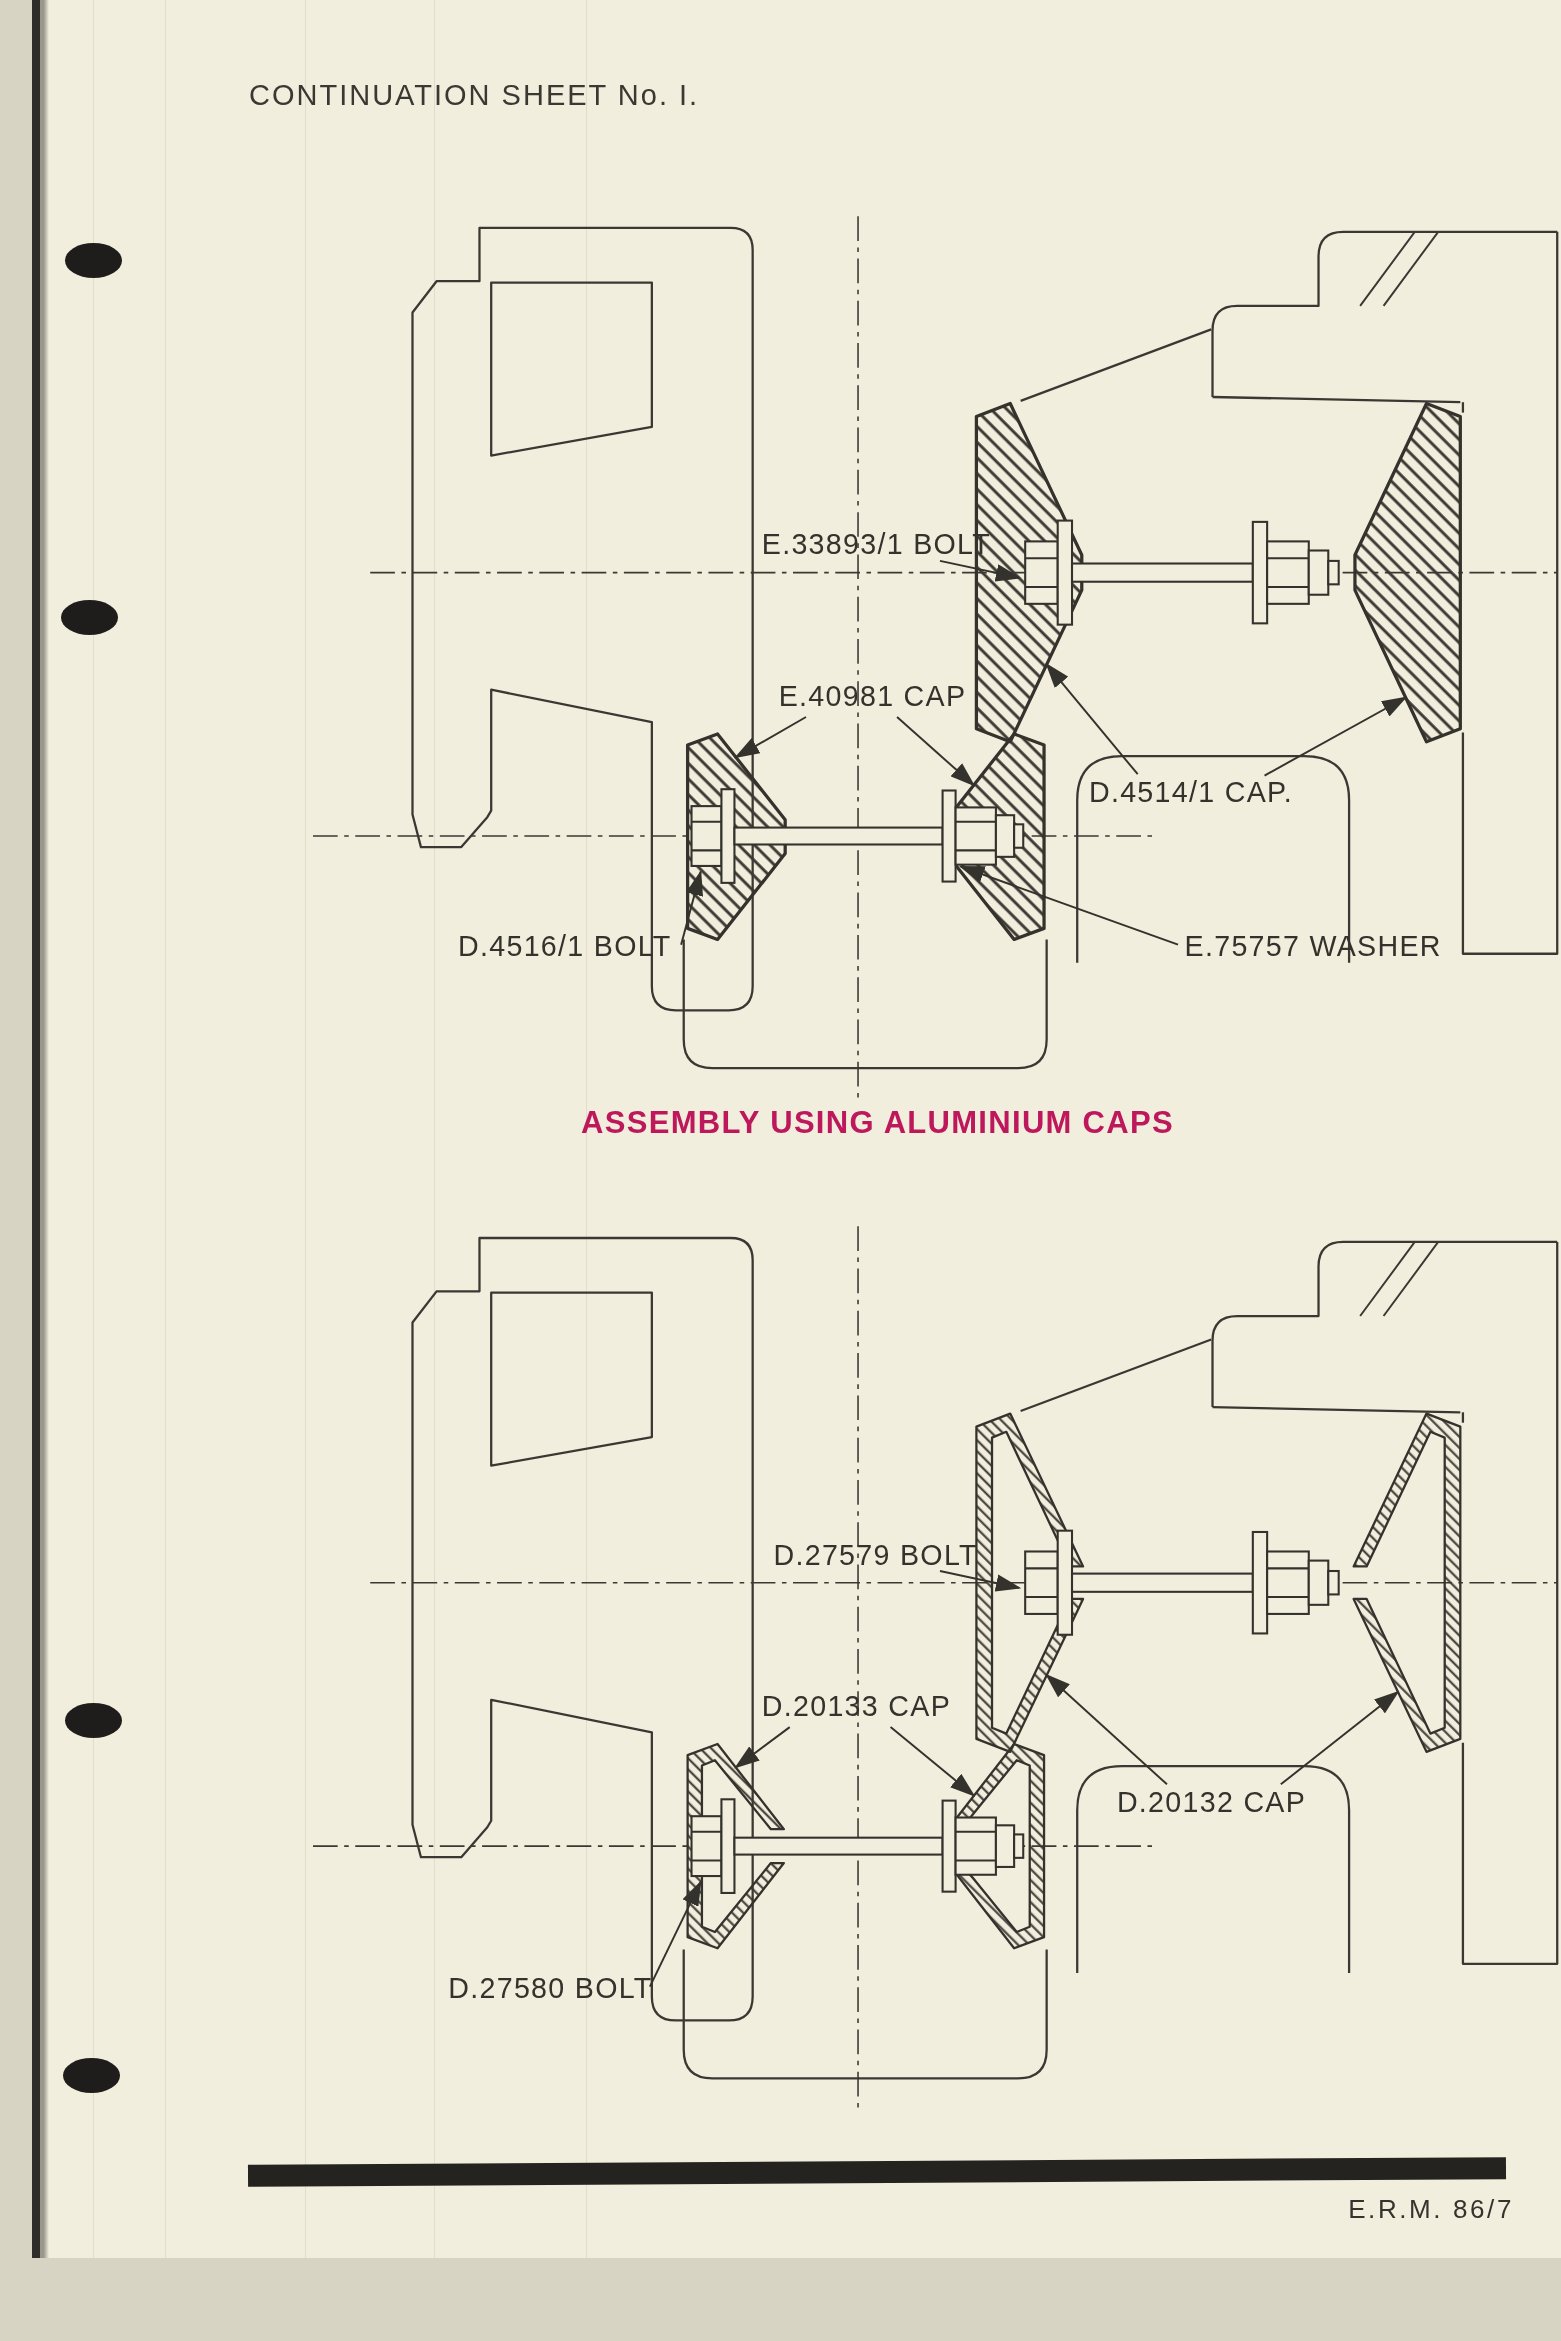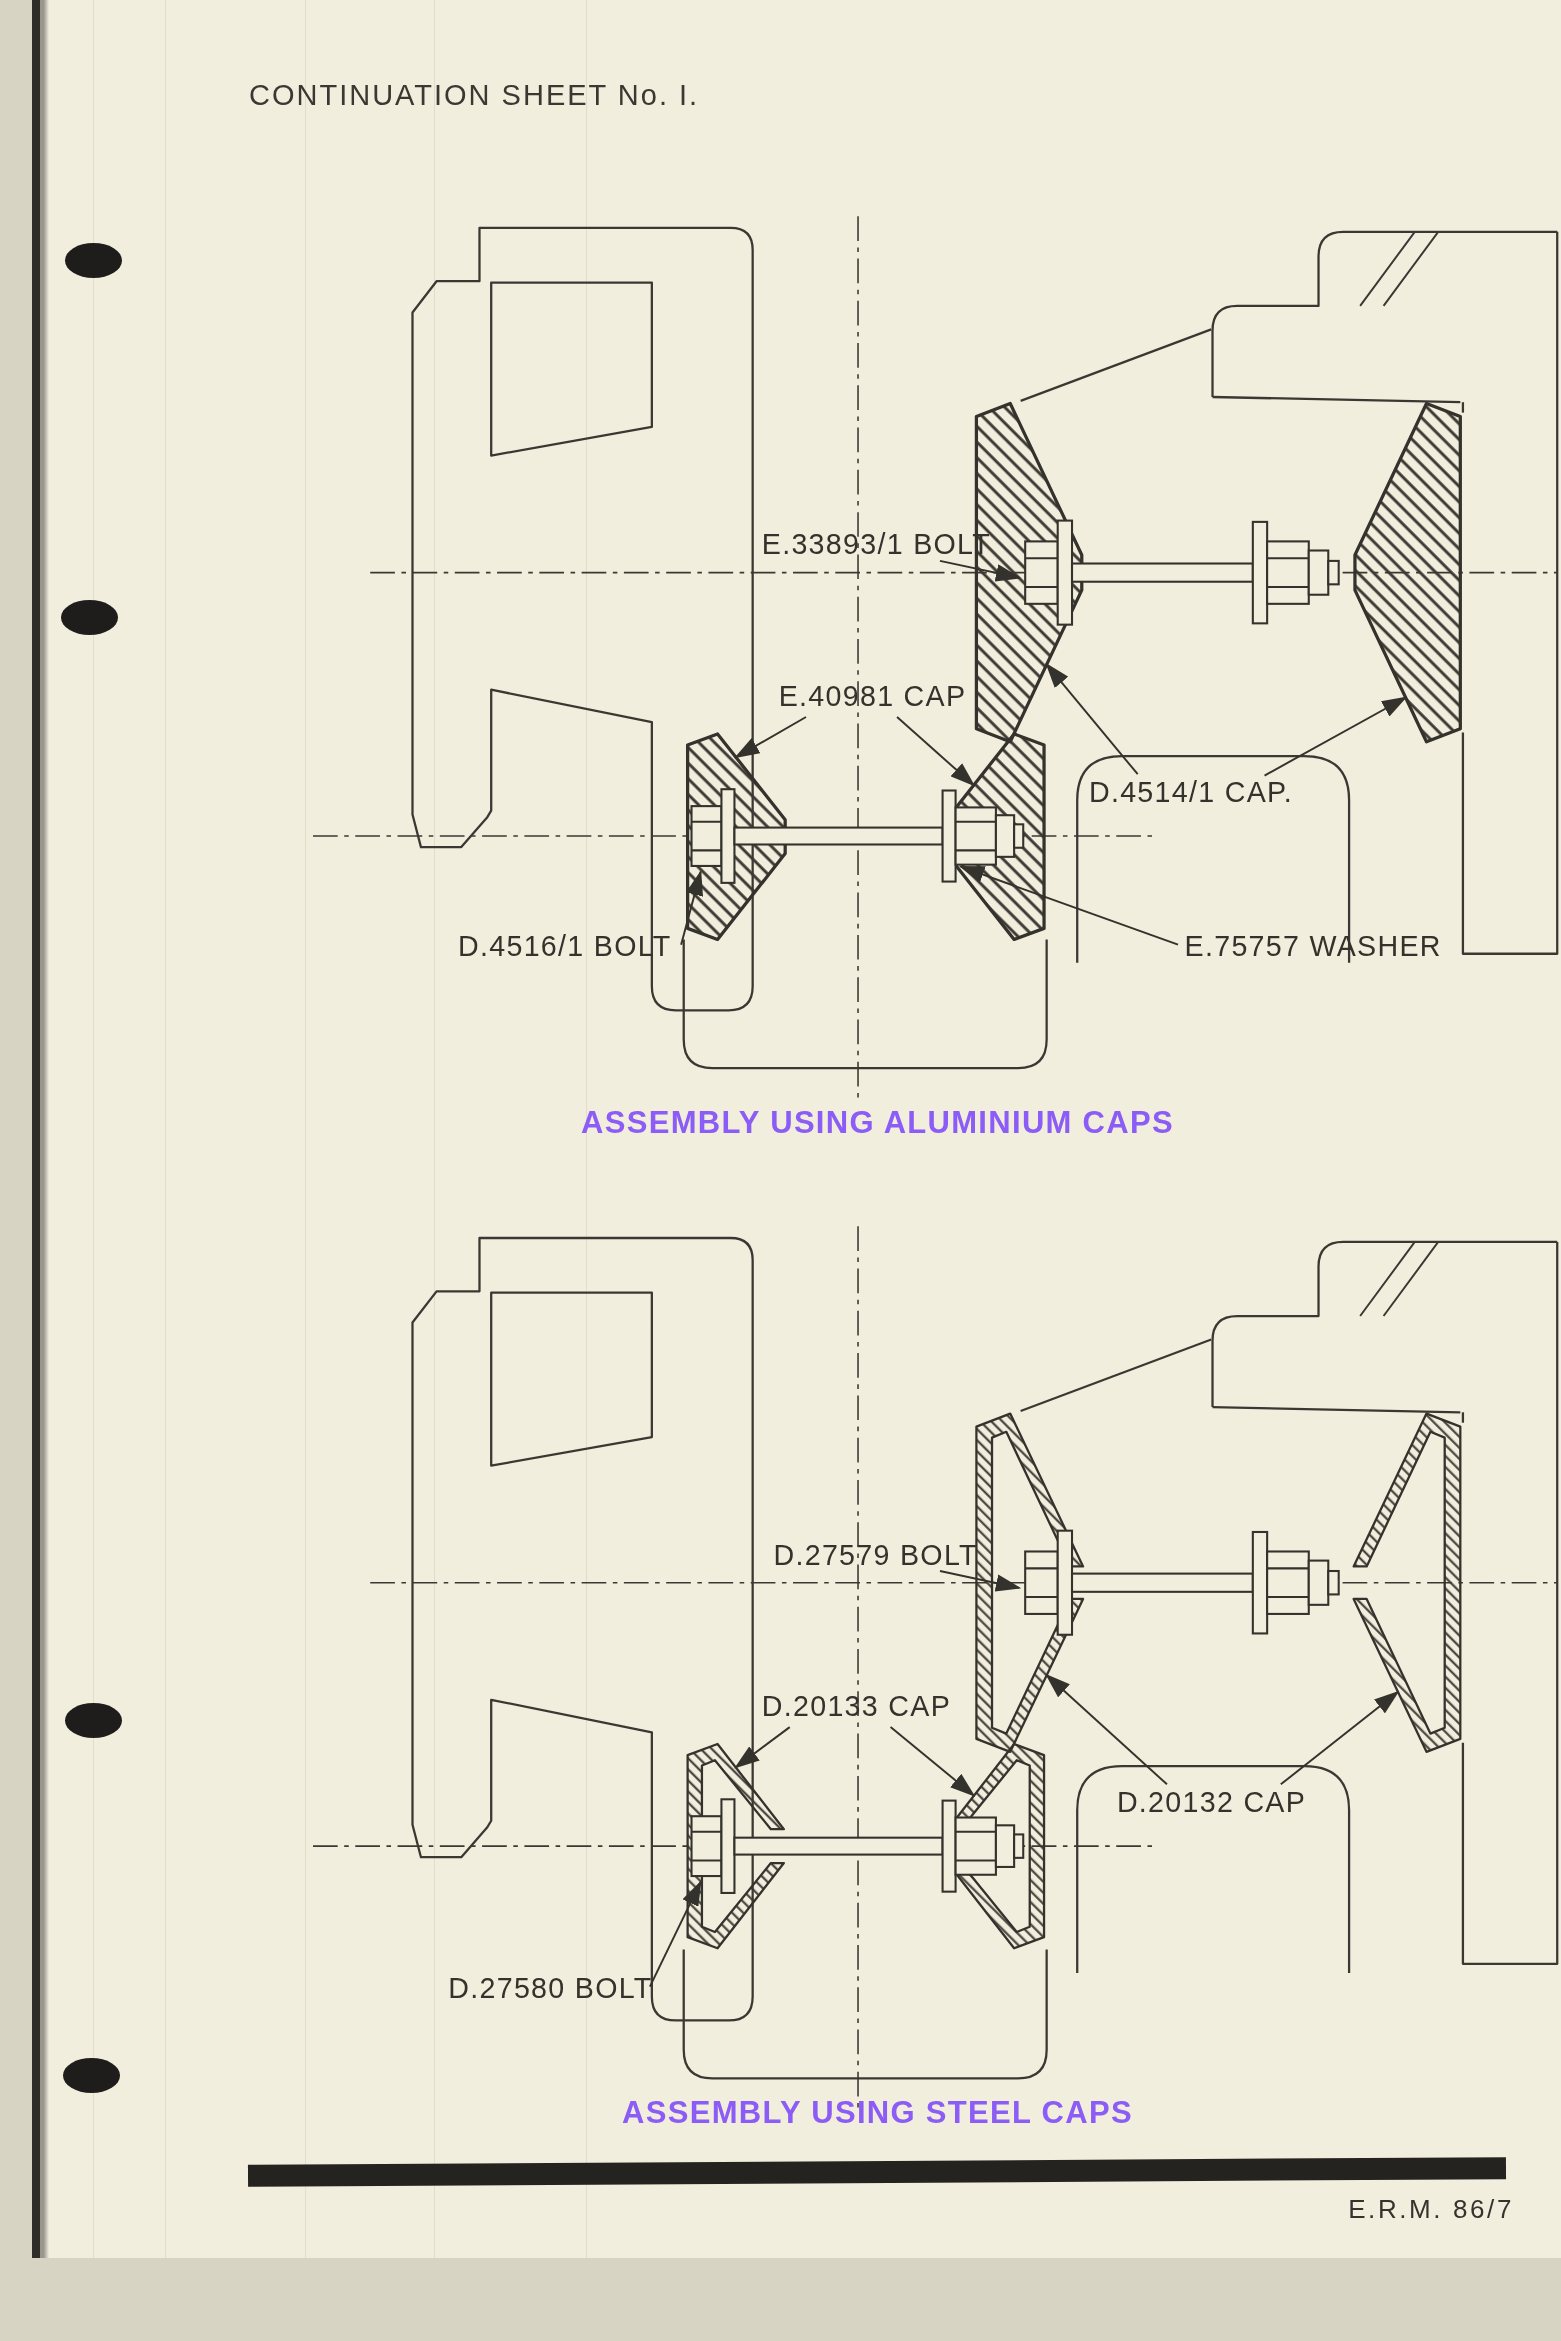--- a/index.html
+++ b/index.html
@@ -26,21 +26,21 @@
     border-radius:50%;
   }
   .header-title{
     position:absolute;left:217px;top:79px;
     font-size:29px;letter-spacing:2px;color:#3a3832;
     white-space:nowrap;
   }
   .caption{
     position:absolute;left:390px;width:911px;
     text-align:center;font-weight:bold;font-size:31px;
-    letter-spacing:1.3px;color:#8b5cf6;white-space:nowrap;
+    letter-spacing:1.3px;color:#be185d;white-space:nowrap;
   }
   #caption-aluminium{top:1105px;}
   #caption-steel{top:2095px;}
   .footer-bar{
     position:absolute;left:216px;top:2161px;width:1258px;height:21.5px;
     background:#242320;transform:rotate(-0.35deg);
   }
   .footer-ref{
     position:absolute;left:1222px;top:2194px;width:260px;
     text-align:right;font-size:26px;letter-spacing:2.6px;color:#35332d;
@@ -181,19 +181,18 @@
     <text x="655" y="1470">D.4516/1 BOLT</text>
     <text x="1772" y="1470">E.75757 WASHER</text>
 
     <text x="1140" y="2405">D.27579 BOLT</text>
     <text x="1122" y="2638">D.20133 CAP</text>
     <text x="1668" y="2785">D.20132 CAP</text>
     <text x="640" y="3072">D.27580 BOLT</text>
   </svg>
 
   <div class="caption" id="caption-aluminium">ASSEMBLY USING ALUMINIUM CAPS</div>
-  <div class="caption" id="caption-steel">ASSEMBLY USING STEEL CAPS</div>
 
   <div class="footer-bar"></div>
   <div class="footer-ref">E.R.M. 86/7</div>
 
 </div>
 
 
 </body></html>

